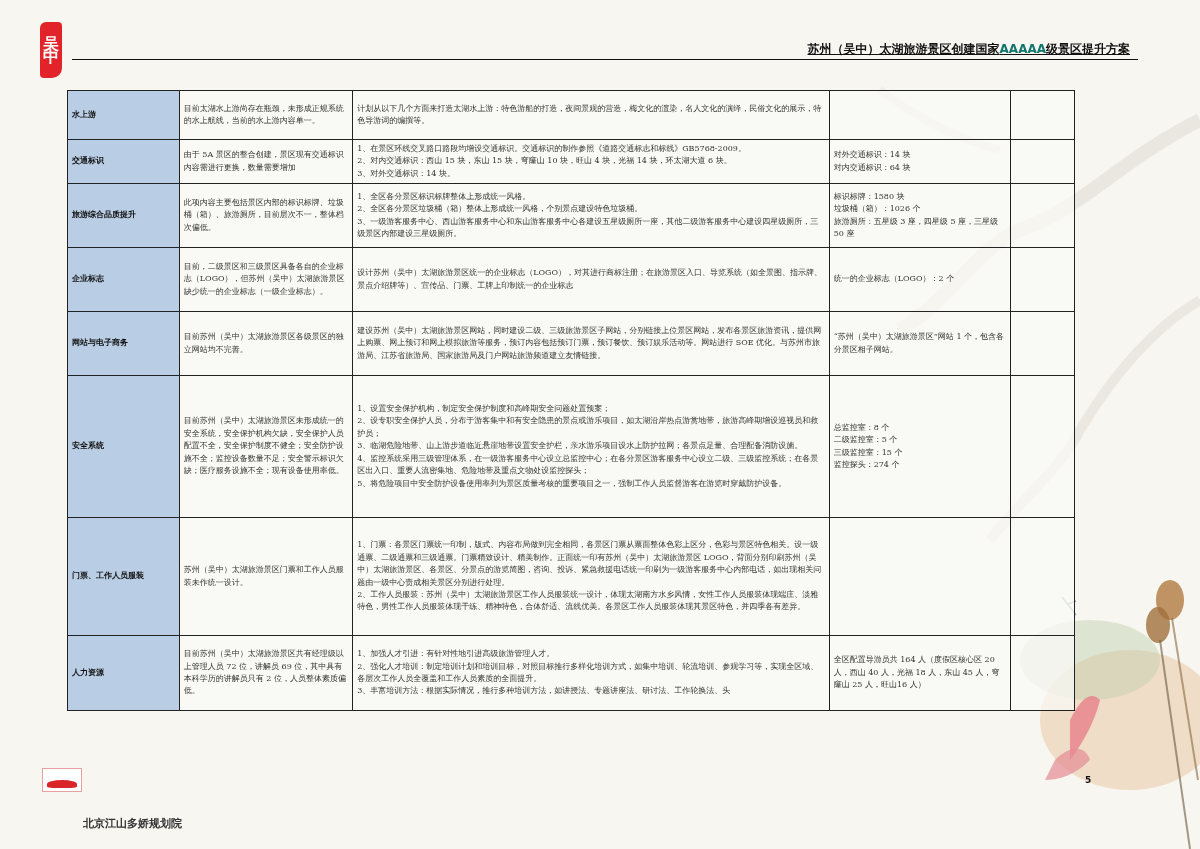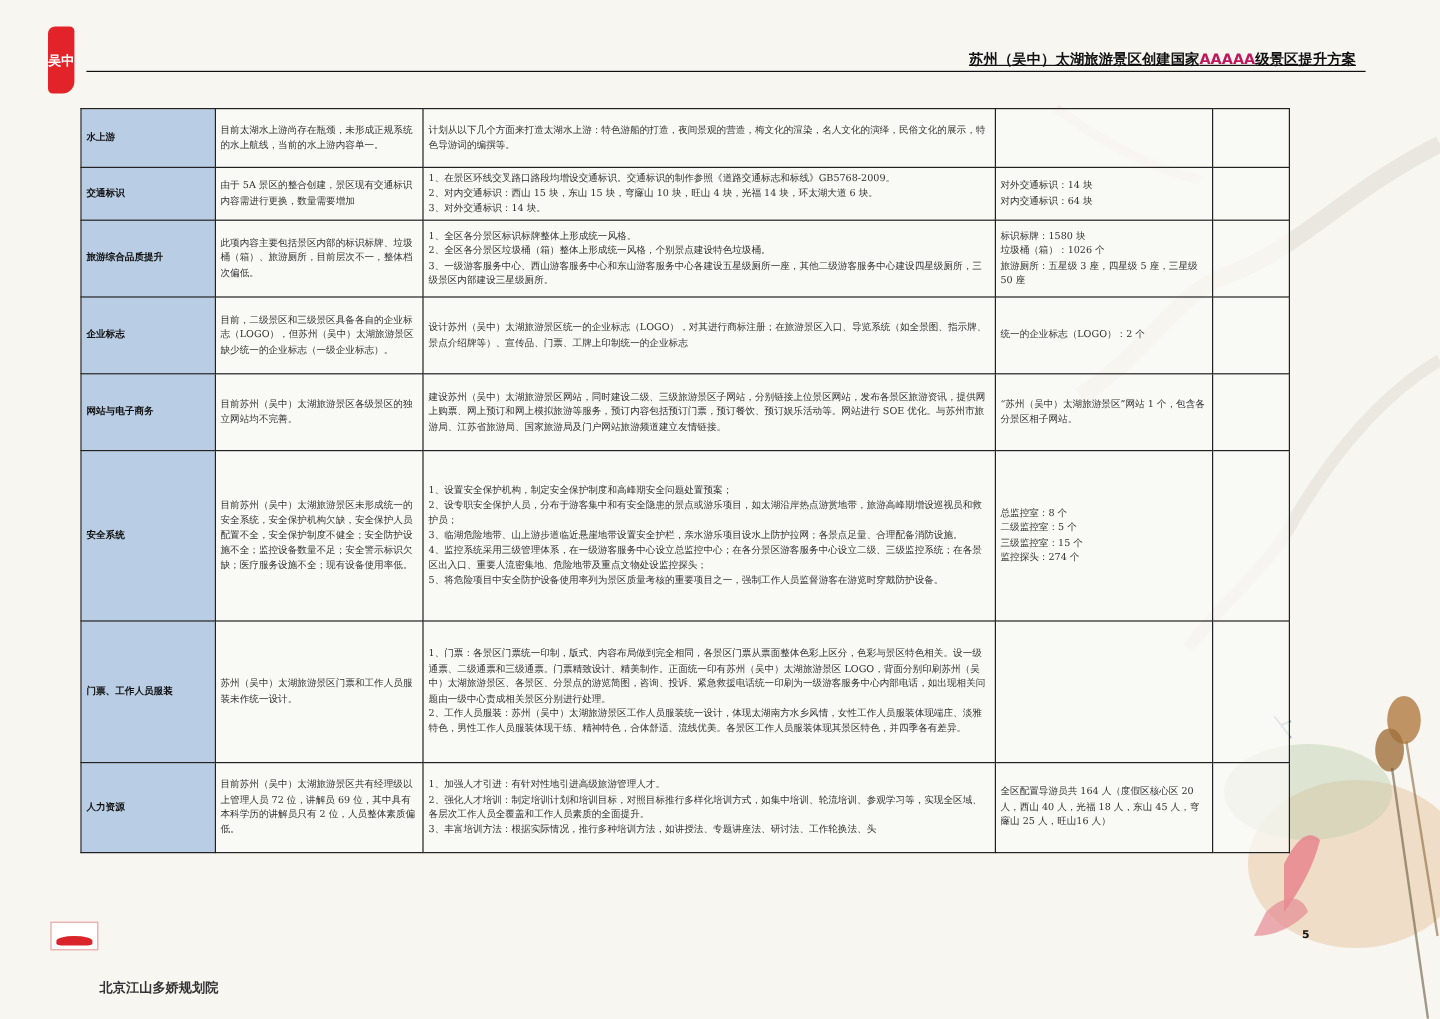--- a/index.html
+++ b/index.html
@@ -8,34 +8,34 @@
     background: #f8f6f1;
     font-family: "DejaVu Serif", "Liberation Serif", serif;
     color: #222;
   }
   .bg-branch {
     position: absolute; inset: 0; pointer-events: none;
   }
   .seal {
     position: absolute; left: 40px; top: 22px; width: 22px; height: 56px;
     background: #e2242a; border-radius: 6px 4px 10px 4px;
-    color: #fff; font-size: 11px; line-height: 13px; text-align: center;
+    color: #fff; font-size: 16px; line-height: 13px; text-align: center;
     display: flex; flex-direction: column; justify-content: center; align-items: center;
     font-weight: bold;
   }
   .header-line {
     position: absolute; left: 72px; right: 62px; top: 59px; height: 1px; background: #111;
   }
   .doc-title {
     position: absolute; right: 70px; top: 41px;
     font-size: 12px; font-weight: bold; color: #111;
     font-family: "DejaVu Sans", sans-serif;
     text-decoration: underline; letter-spacing: 0;
   }
-  .doc-title .aaaaa { color: #be185d; }
+  .doc-title .aaaaa { color: #0f766e; }
   table.main {
     position: absolute; left: 67px; top: 90px;
     width: 1008px;
     border-collapse: collapse;
     font-size: 8px; line-height: 12.4px;
     background: rgba(250,249,245,0.75);
   }
   table.main td {
     border: 1.3px solid #222; vertical-align: middle; padding: 1px 4px;
   }

